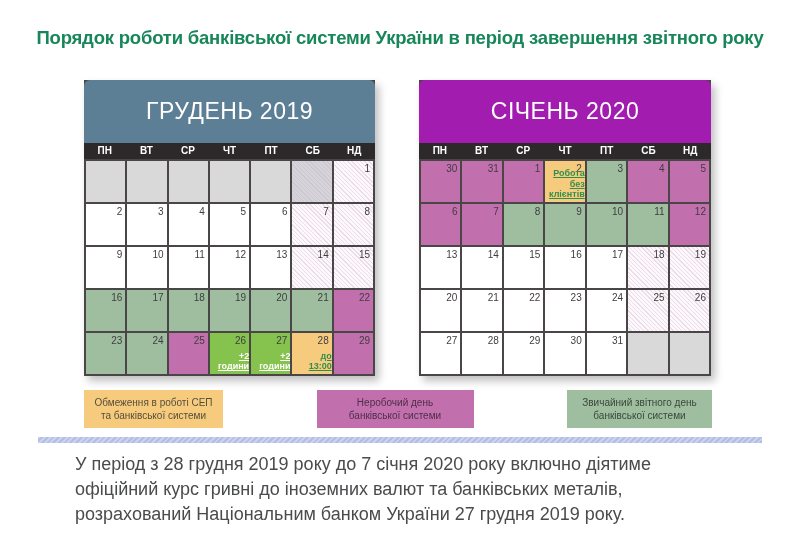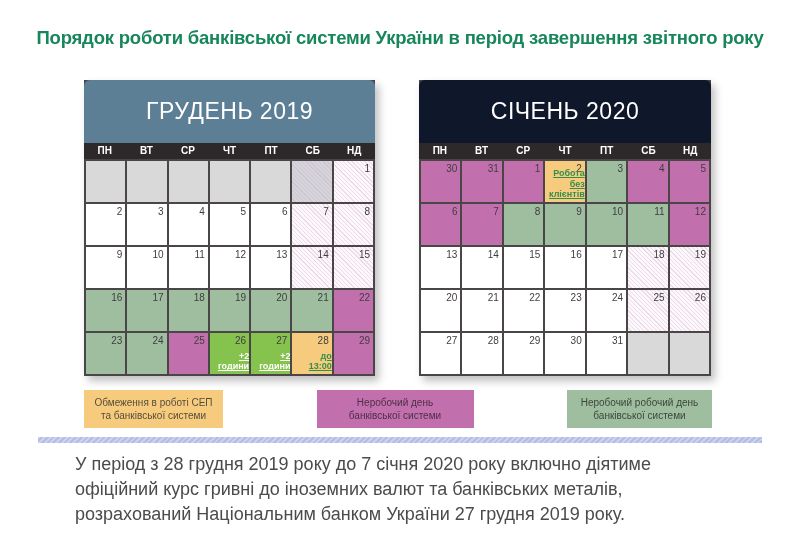--- a/index.html
+++ b/index.html
@@ -179,21 +179,21 @@
               <div>13:00</div>
             </div>
           </div>
           <div class="cell closed">
             <span class="daynum">29</span>
           </div>
         </div>
     </section>
 
     <section class="calendar">
-      <div class="cal-head" style="background: #0f172a;">
+      <div class="cal-head" style="background: #a21caf;">
         <span class="cal-title">СІЧЕНЬ 2020</span>
       </div>
       <div class="weekdays">
           <span>ПН</span>
           <span>ВТ</span>
           <span>СР</span>
           <span>ЧТ</span>
           <span>ПТ</span>
           <span>СБ</span>
           <span>НД</span>
@@ -308,21 +308,21 @@
         </div>
     </section>
 
   </div>
 
   <div class="legend">
       <div class="legend-box limited" style="background: rgb(247, 203, 126); color: rgb(86, 78, 56);">Обмеження в роботі СЕП
 та банківської системи</div>
       <div class="legend-box closed" style="background: rgb(194, 111, 173); color: rgb(78, 47, 71);">Неробочий день
 банківської системи</div>
-      <div class="legend-box normal" style="background: rgb(159, 190, 159); color: rgb(58, 71, 58);">Неробочий робочий день
+      <div class="legend-box normal" style="background: rgb(159, 190, 159); color: rgb(58, 71, 58);">Звичайний звітного день
 банківської системи</div>
     </div>
 
   <div class="divider"></div>
 
   <p class="footer">У період з 28 грудня 2019 року до 7 січня 2020 року включно діятиме офіційний курс гривні до іноземних валют та банківських металів, розрахований Національним банком України 27 грудня 2019 року.</p>
 
 </div>
 
 </body></html>

